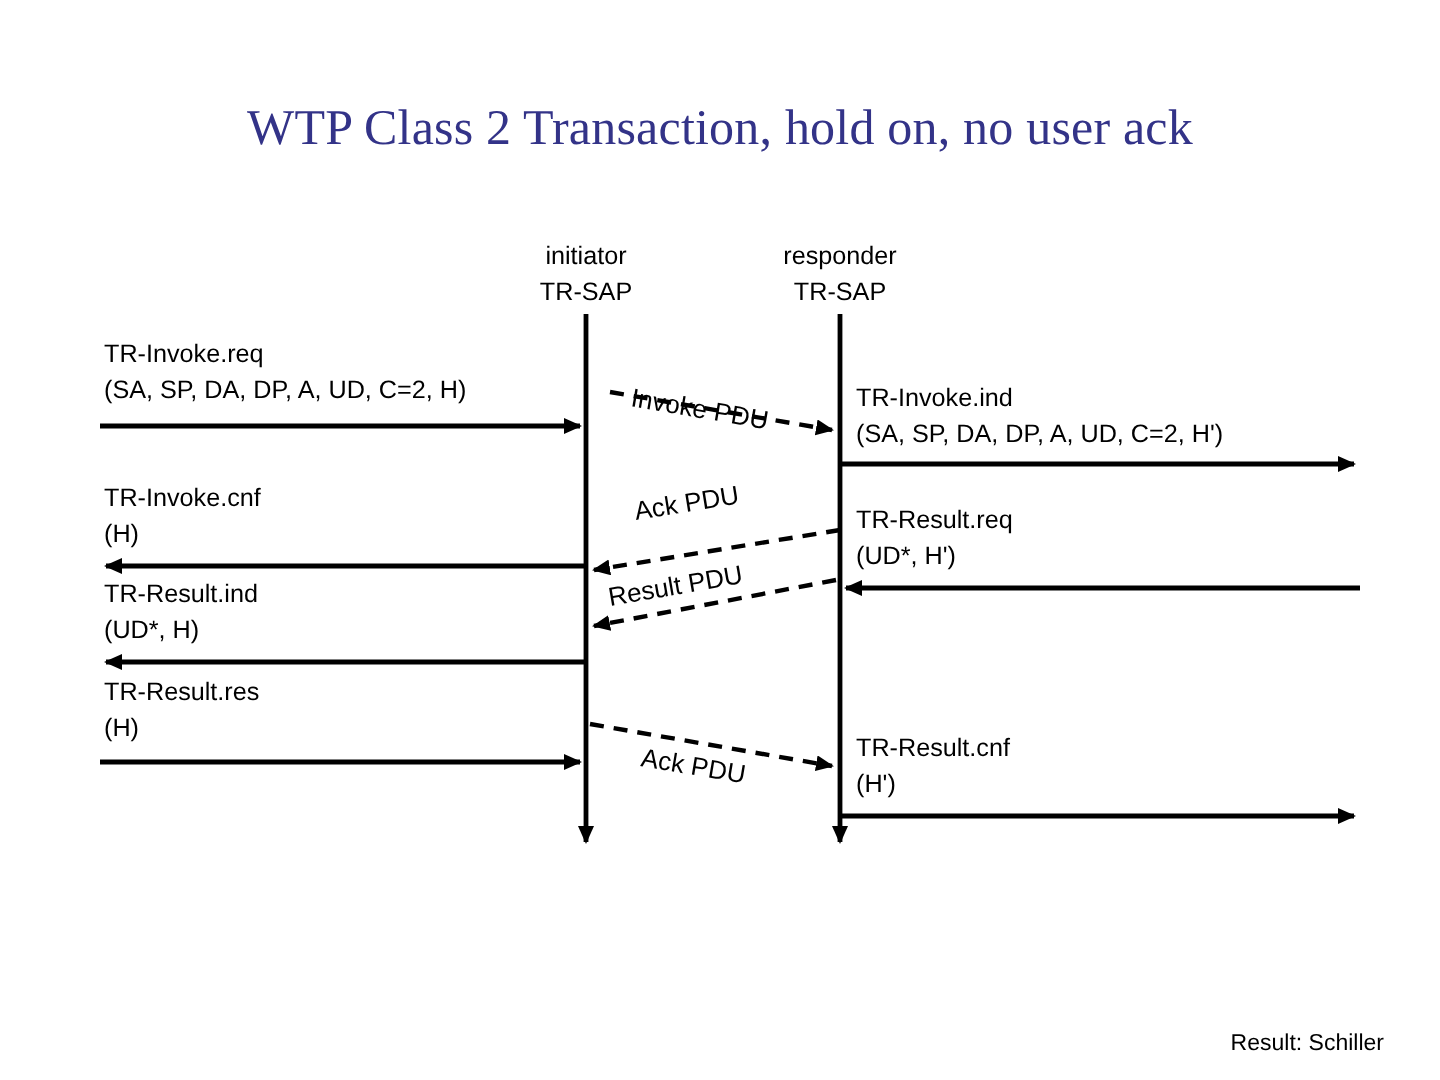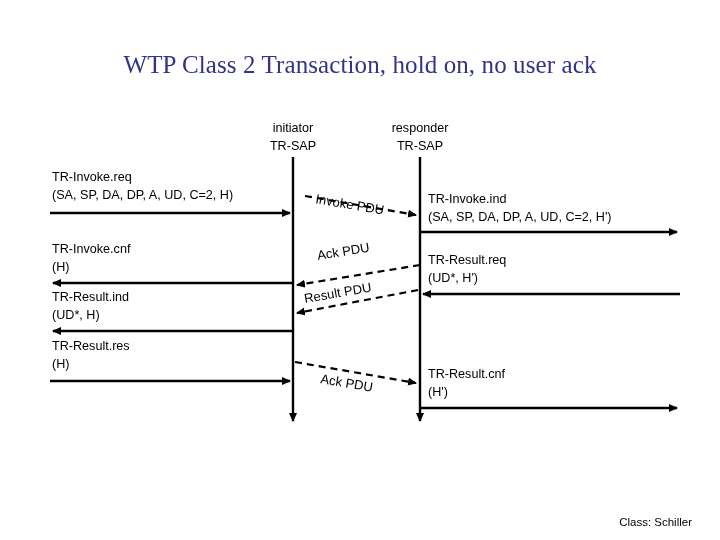--- a/index.html
+++ b/index.html
@@ -158,15 +158,15 @@
       <line class="dashline" x1="418" y1="290" x2="297" y2="313" marker-end="url(#ah-l)"></line>
       <text class="pdu" x="305" y="303" transform="rotate(-9.8 305 303)">Result PDU</text>
     </g>
 
     <g>
       <line class="dashline" x1="295" y1="362" x2="416" y2="383" marker-end="url(#ah-r)"></line>
       <text class="pdu" x="320" y="383" transform="rotate(9.5 320 383)">Ack PDU</text>
     </g>
   </svg>
 
-  <div class="source">Class: Schiller</div>
+  <div class="source">Result: Schiller</div>
 
 </div>
 
 </body></html>

